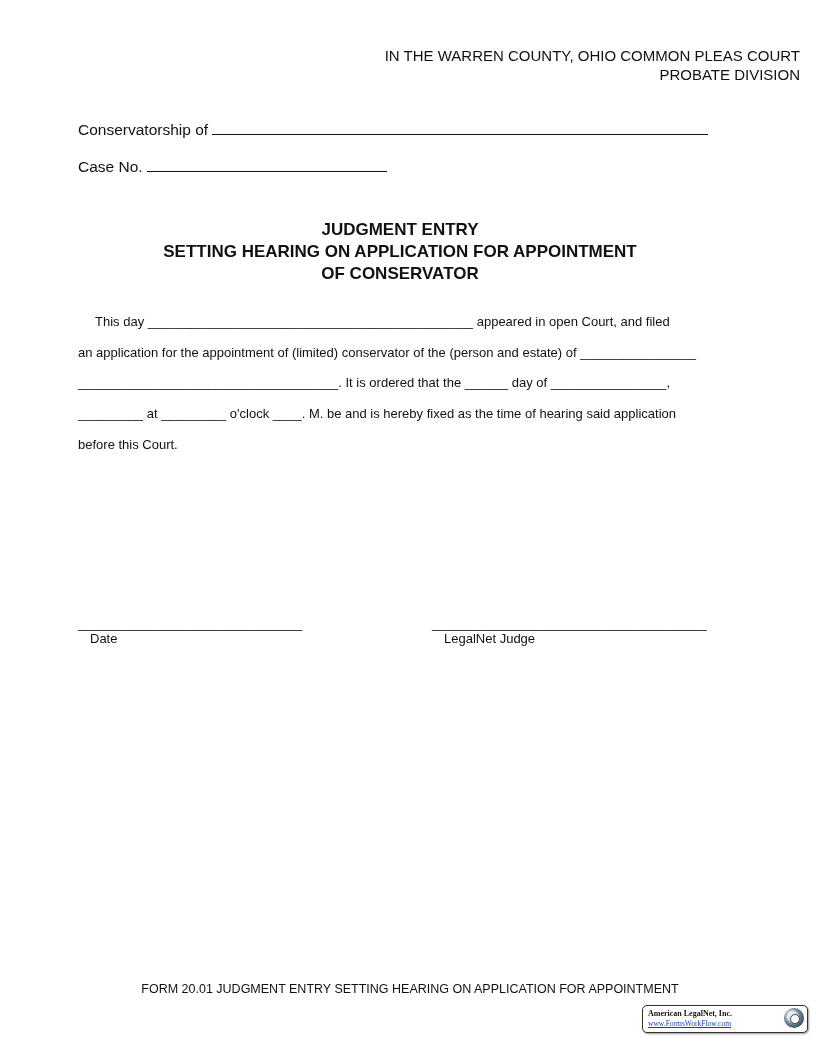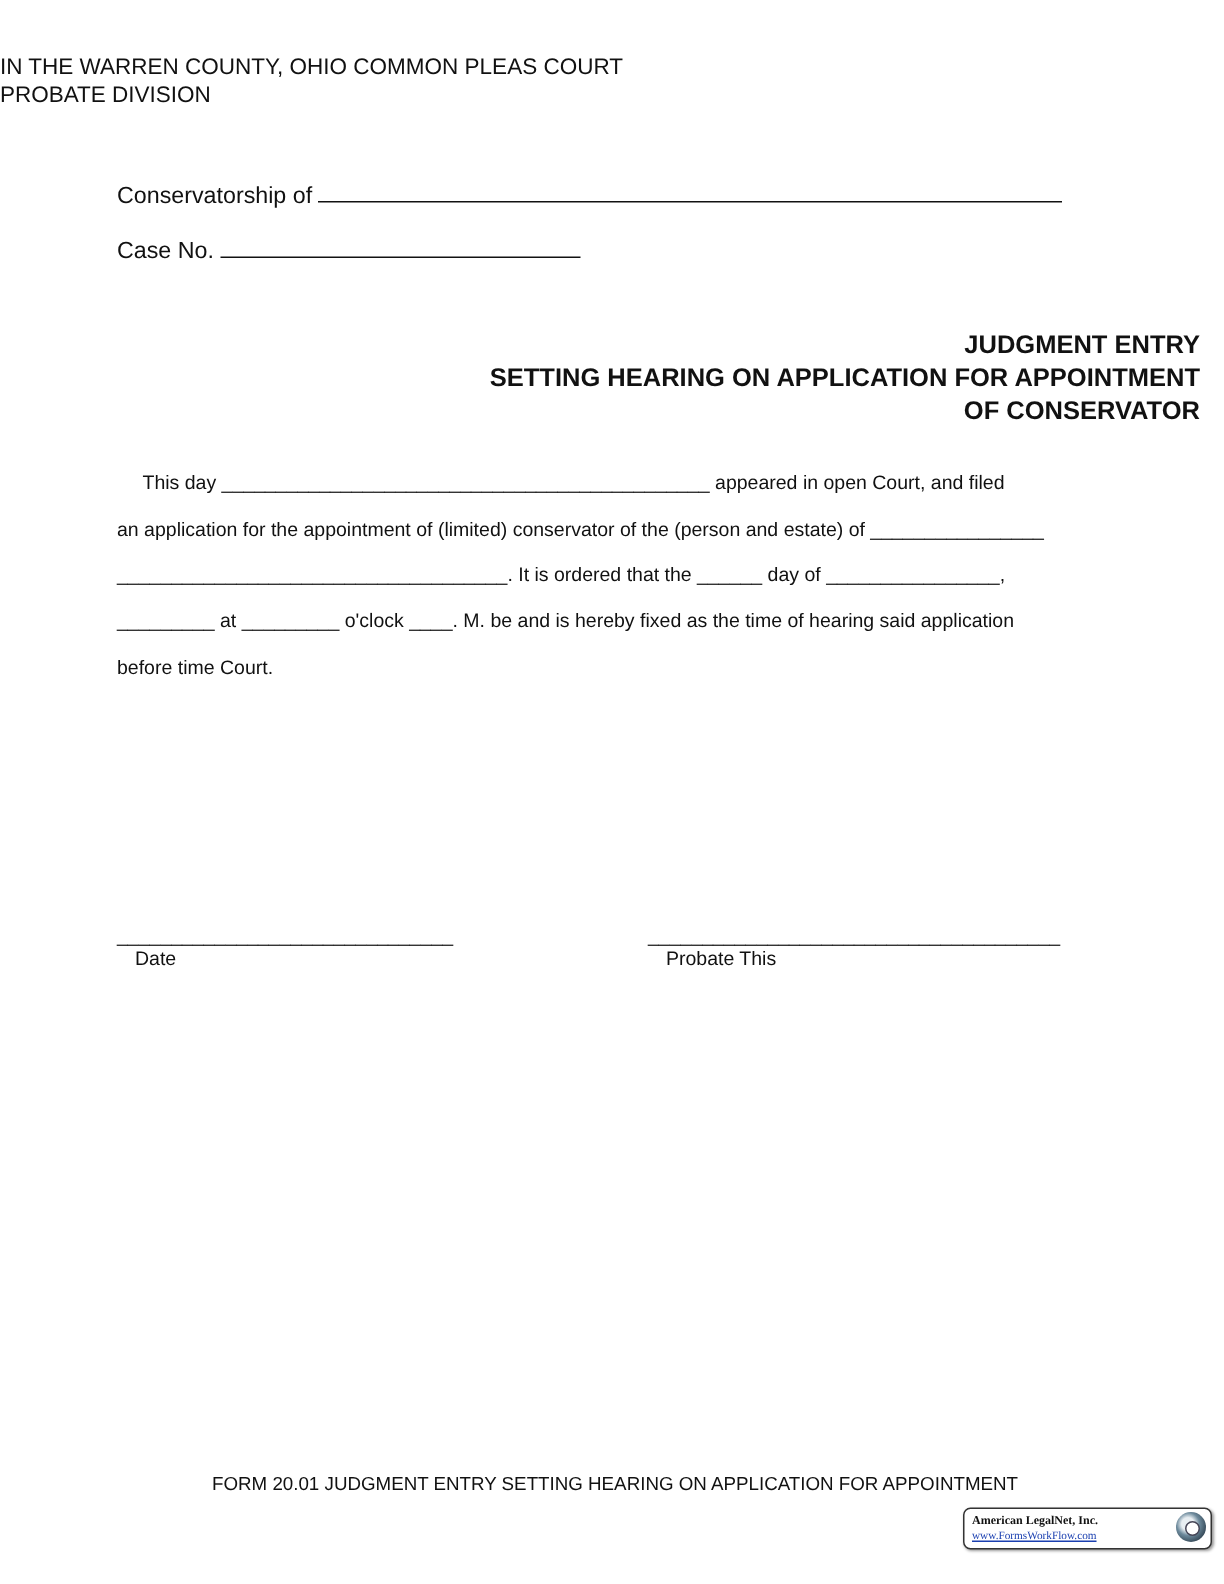--- a/index.html
+++ b/index.html
@@ -1,21 +1,21 @@
 <!DOCTYPE html>
 <html><head>
   <meta charset="utf-8">
   <style>
     html, body { margin: 0; padding: 0; background: #ffffff; }
     body { width: 816px; height: 1056px; position: relative; overflow: hidden;
            font-family: "Liberation Sans", sans-serif; color: #111; }
     .abs { position: absolute; }
-    .court { left: 0; width: 800px; top: 35px; text-align: left; font-size: 15px; line-height: 19px; }
+    .court { left: 0; width: 800px; top: 46px; text-align: right; font-size: 15px; line-height: 19px; }
     .field { left: 78px; font-size: 15.5px; white-space: nowrap; }
-    .title { left: 0; width: 800px; top: 219px; text-align: right; font-size: 17px; font-weight: bold; line-height: 22px; }
+    .title { left: 0; width: 800px; top: 219px; text-align: center; font-size: 17px; font-weight: bold; line-height: 22px; }
     .body-line { left: 78px; font-size: 13px; white-space: nowrap; }
     .sig-line { top: 616px; font-size: 13px; white-space: nowrap; }
     .sig-label { top: 631px; font-size: 13px; margin-left: 12px; }
     .footer { left: 0; width: 820px; top: 982px; text-align: center; font-size: 12.5px; }
     .logo { left: 642px; top: 1005px; width: 124px; height: 26px; border: 1.5px solid #333; border-radius: 5px;
             background: #fff; box-shadow: 1px 1px 2px #999; padding-left: 40px; }
     .logo-name { position: absolute; left: 5px; top: 3px; font-family: "Liberation Serif", serif; font-size: 8px; font-weight: bold; }
     .logo-url { position: absolute; left: 5px; top: 13px; font-family: "Liberation Serif", serif; font-size: 7.5px; color: #1a3fb0; text-decoration: underline; }
     .logo-globe { position: absolute; right: 3px; top: 2px; width: 20px; height: 20px; border-radius: 50%;
                   background: radial-gradient(circle at 40% 40%, #e8eef2 0 25%, #6d8a9c 45%, #2c3e4c 80%); }
@@ -42,26 +42,26 @@
 <div class="abs title">
   <div>JUDGMENT ENTRY</div>
   <div>SETTING HEARING ON APPLICATION FOR APPOINTMENT</div>
   <div>OF CONSERVATOR</div>
 </div>
 
 <div class="abs body-line" style="top:314px; left:95px;">This day _____________________________________________ appeared in open Court, and filed</div>
 <div class="abs body-line" style="top:345px;">an application for the appointment of (limited) conservator of the (person and estate) of ________________</div>
 <div class="abs body-line" style="top:375px;">____________________________________.  It is ordered that the ______ day of ________________,</div>
 <div class="abs body-line" style="top:406px;">_________ at _________ o'clock ____. M. be and is hereby fixed as the time of hearing said application</div>
-<div class="abs body-line" style="top:437px;">before time Court.</div>
+<div class="abs body-line" style="top:437px;">before this Court.</div>
 
 <div class="abs sig-line" style="left:78px;">_______________________________</div>
 <div class="abs sig-label" style="left:78px;">Date</div>
 <div class="abs sig-line" style="left:432px;">______________________________________</div>
-<div class="abs sig-label" style="left:432px;">Probate This</div>
+<div class="abs sig-label" style="left:432px;">LegalNet Judge</div>
 
 <div class="abs footer">FORM 20.01 JUDGMENT ENTRY SETTING HEARING ON APPLICATION FOR APPOINTMENT</div>
 
 <div class="abs logo">
   <span class="logo-name">American LegalNet, Inc.</span>
   <span class="logo-url">www.FormsWorkFlow.com</span>
   <span class="logo-globe"></span>
 </div>
 
 </body></html>

